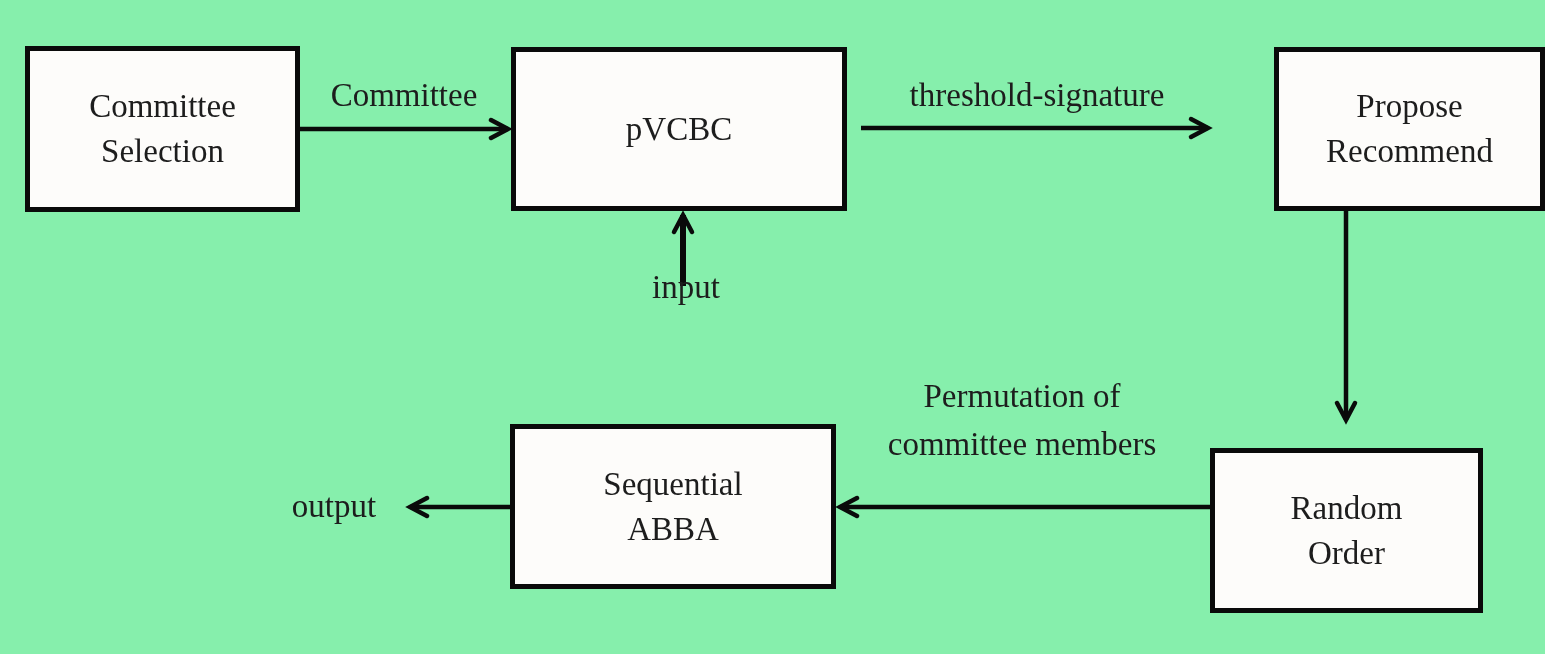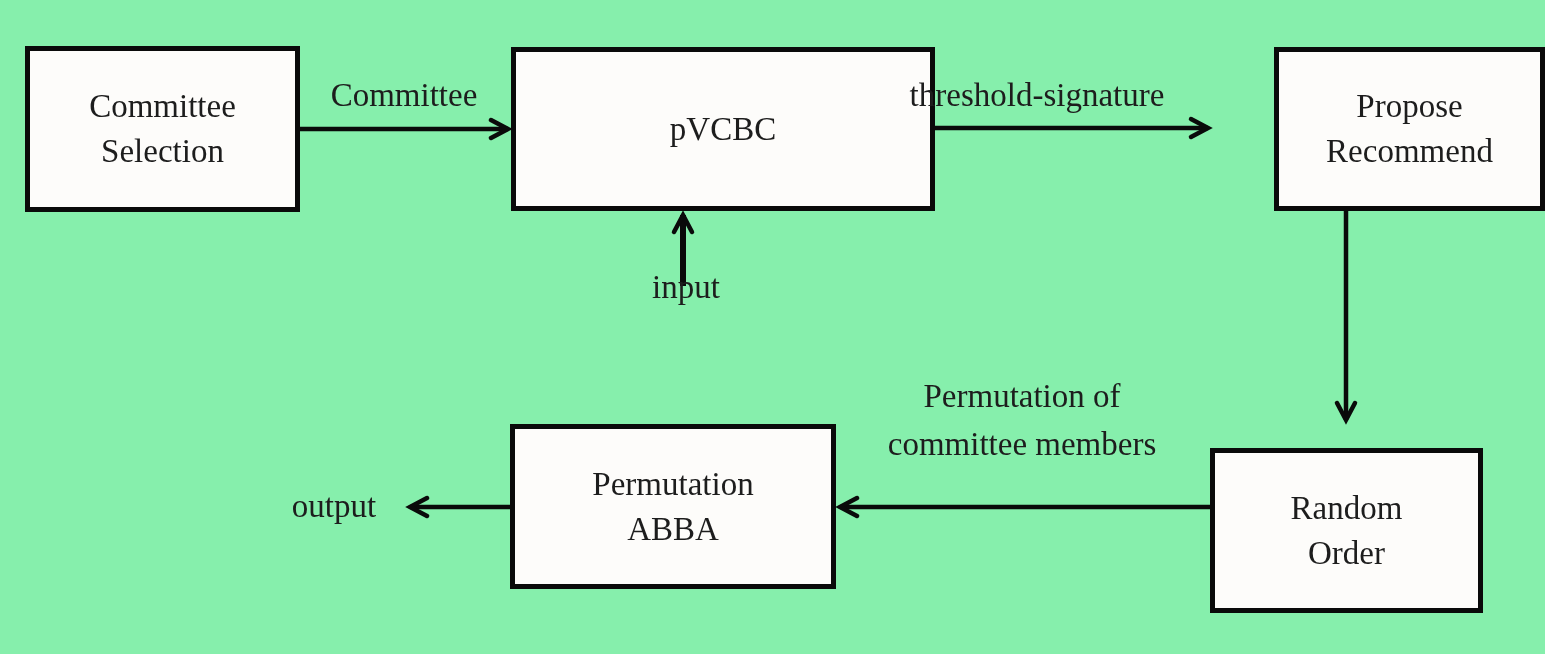--- a/index.html
+++ b/index.html
@@ -48,21 +48,21 @@
   }
   .edge-label {
     position: absolute;
     transform: translate(-50%, -50%);
     text-align: center;
     line-height: 1.45;
     white-space: pre-line;
   }
   
   #node-committee-selection { left: 25px;   top: 46px;  width: 275px; height: 166px; }
-  #node-pvcbc               { left: 511px;  top: 47px;  width: 424px; height: 164px; }
+  #node-pvcbc               { left: 511px;  top: 47px;  width: 336px; height: 164px; }
   #node-propose-recommend   { left: 1274px; top: 47px;  width: 271px; height: 164px; }
   #node-random-order        { left: 1210px; top: 424px; width: 273px; height: 165px; margin-top: 24px; }
   #node-sequential-abba     { left: 510px;  top: 424px; width: 326px; height: 165px; }
   
   #label-committee   { left: 404px;  top: 96px;  }
   #label-threshold   { left: 1037px; top: 96px;  }
   #label-input       { left: 686px;  top: 288px; }
   #label-permutation { left: 1022px; top: 421px; }
   #label-output      { left: 334px;  top: 507px; }
 </style>
@@ -98,21 +98,21 @@
     <span class="node-label">Propose
 Recommend</span>
   </div>
 
   <div class="node" id="node-random-order">
     <span class="node-label">Random
 Order</span>
   </div>
 
   <div class="node" id="node-sequential-abba">
-    <span class="node-label">Permutation
+    <span class="node-label">Sequential
 ABBA</span>
   </div>
 
   <div class="edge-label" id="label-committee">Committee</div>
 
   <div class="edge-label" id="label-threshold">threshold-signature</div>
 
   <div class="edge-label" id="label-input">input</div>
 
   <div class="edge-label" id="label-permutation">Permutation of

